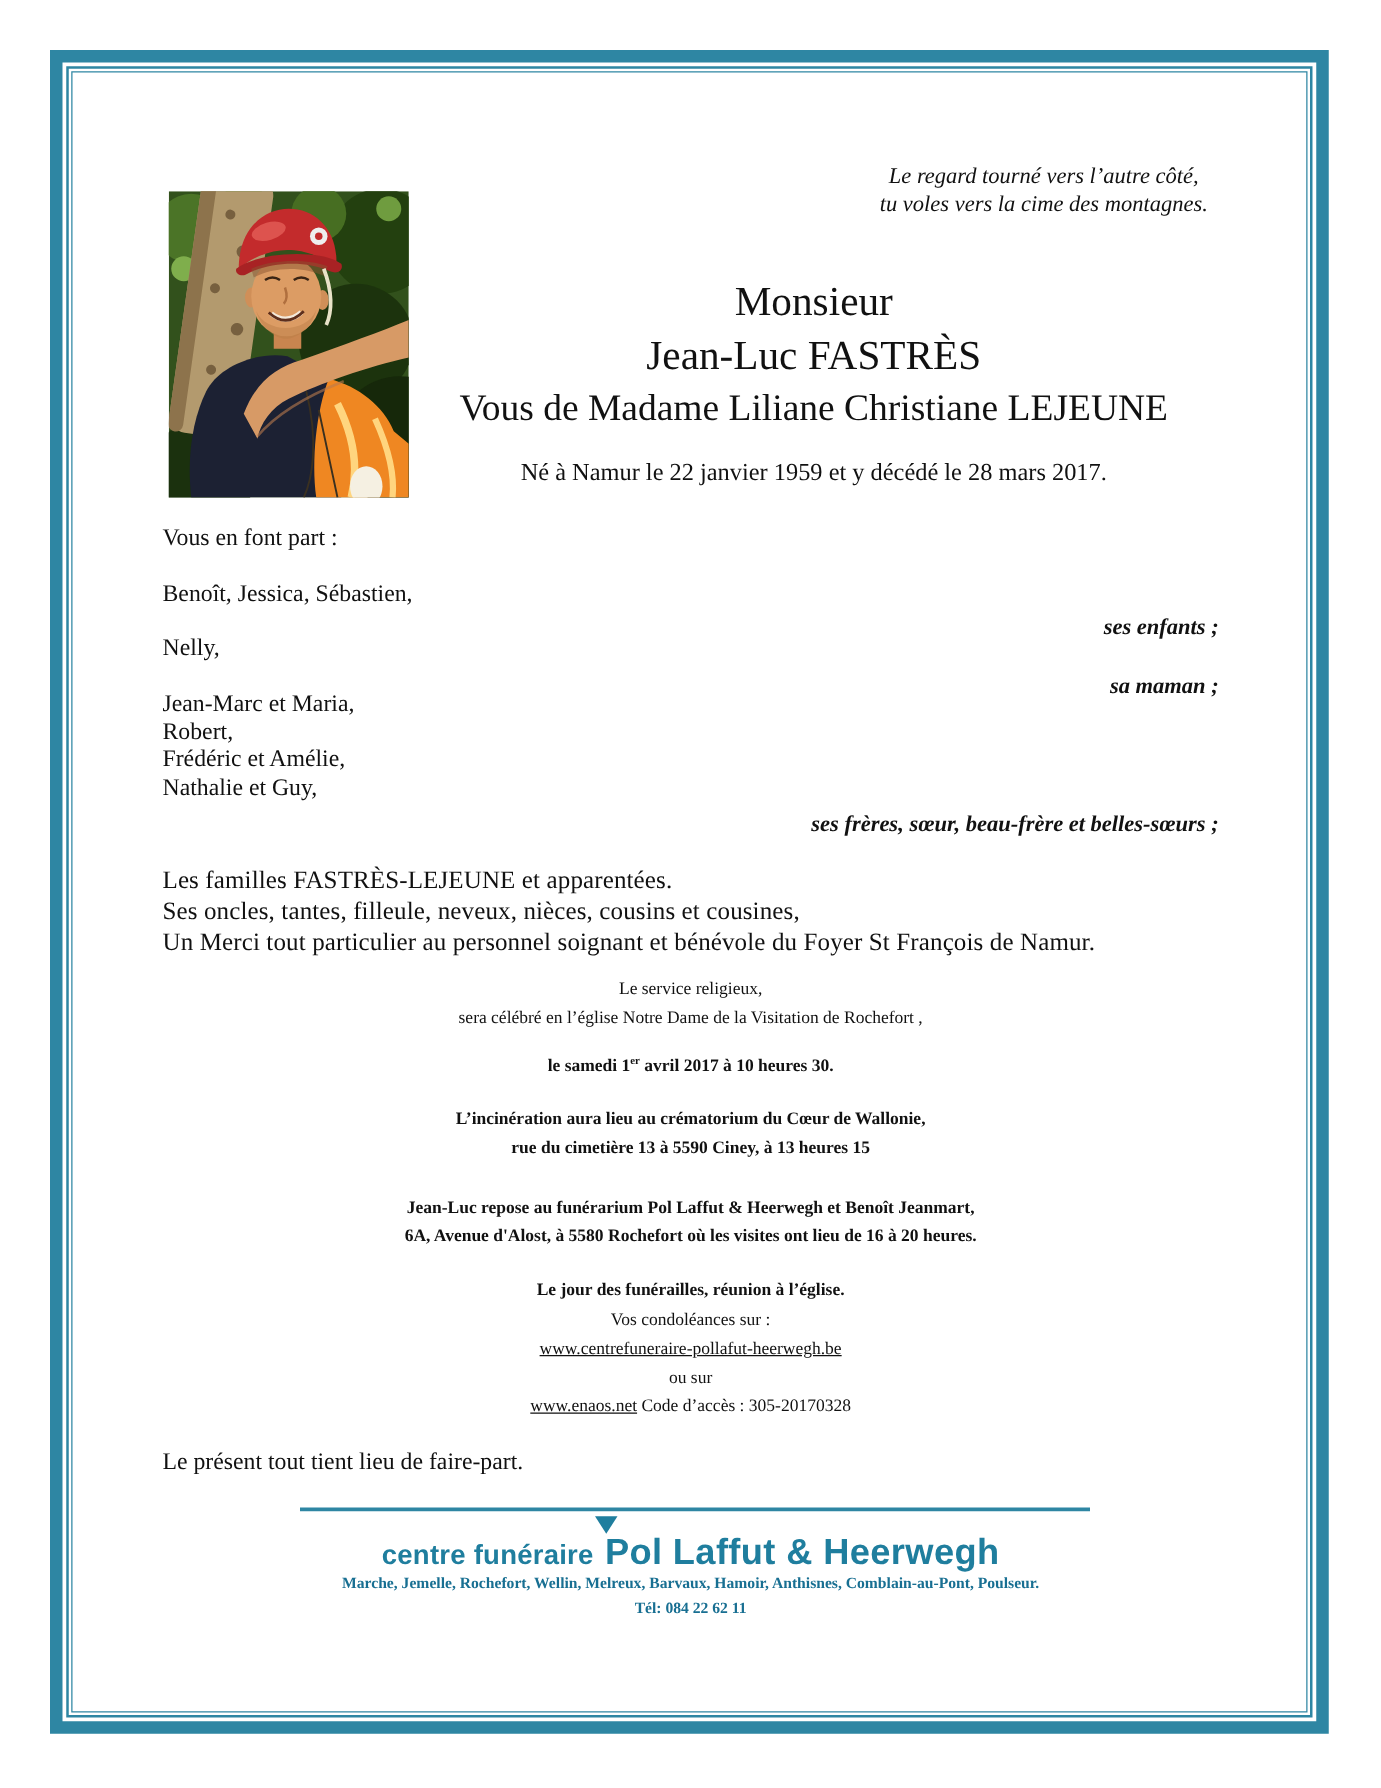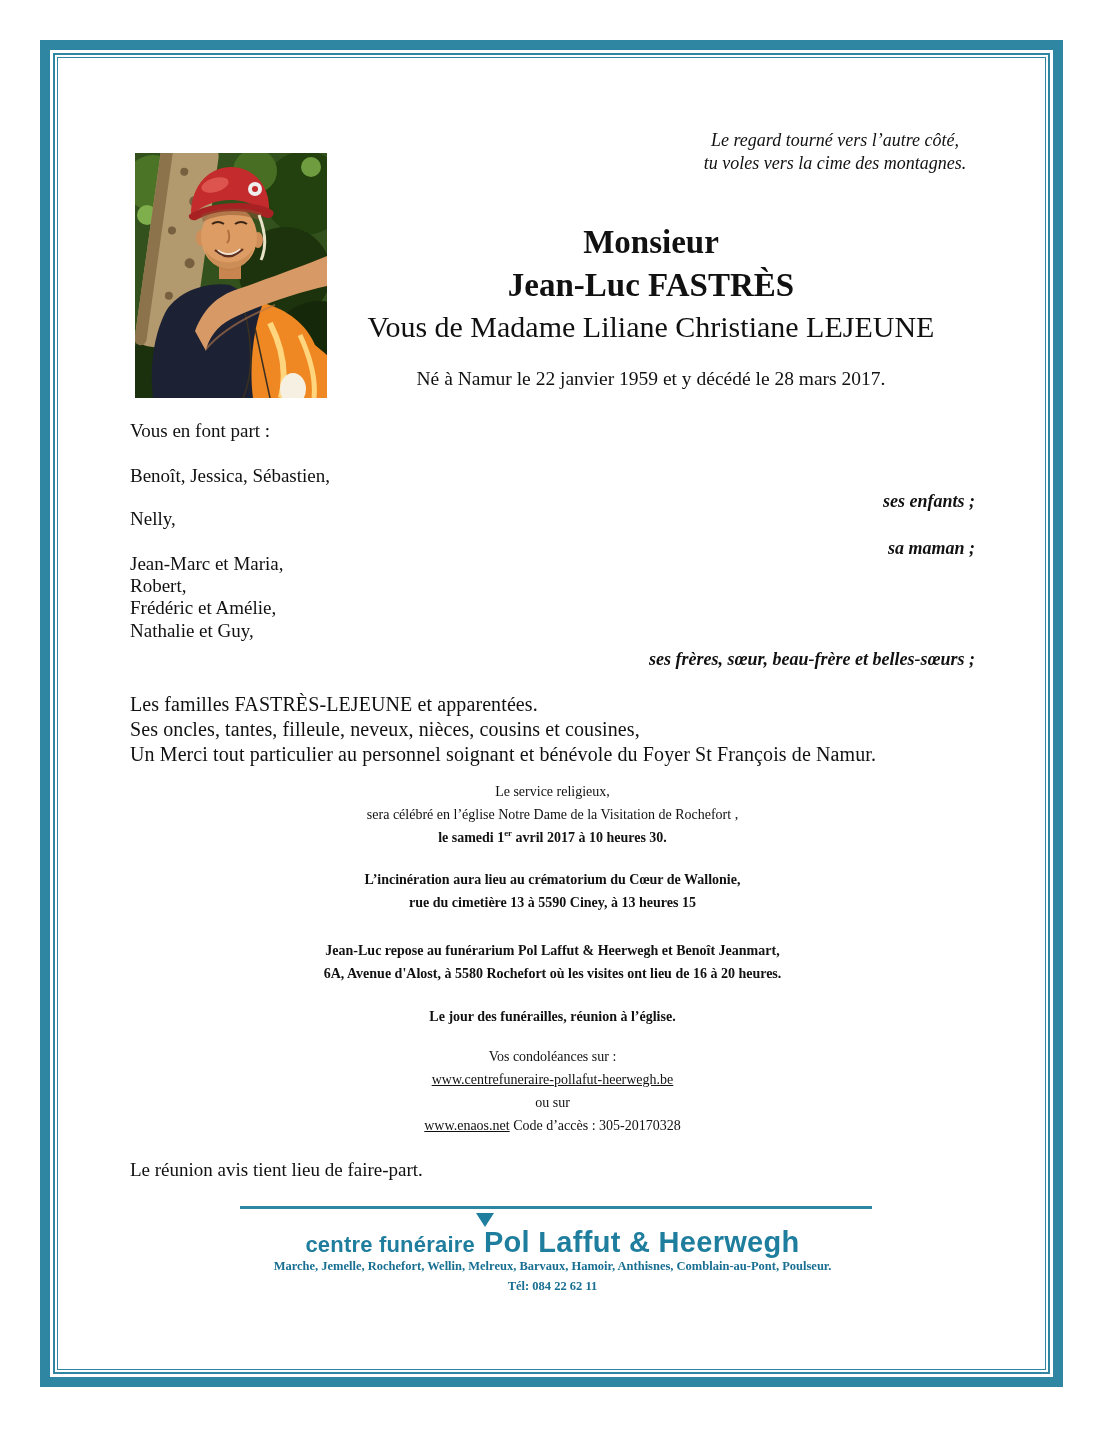--- a/index.html
+++ b/index.html
@@ -18,32 +18,32 @@
   .frame-in{width:100%;height:100%;border:1px solid var(--teal);}
 
   .content{position:absolute;inset:0;}
 
   .photo{position:absolute;left:135px;top:153px;width:192px;height:245px;}
 
   .quote{position:absolute;left:640px;width:390px;top:129px;text-align:center;
          font-style:italic;font-size:18px;line-height:22.5px;}
 
   .title-block{position:absolute;left:240px;width:822px;top:221px;text-align:center;}
-  .title-line{font-size:33px;font-weight:bold;line-height:43px;}
+  .title-line{font-size:33px;font-weight:normal;line-height:43px;}
   .widow-line{font-size:30px;line-height:40px;}
   .dates-line{font-size:19.5px;line-height:24px;margin-top:20px;}
 
   .bl{position:absolute;left:130px;font-size:19px;line-height:24px;}
   .br{position:absolute;right:130px;font-size:18px;line-height:24px;
       font-weight:bold;font-style:italic;text-align:right;}
 
   .para{position:absolute;left:130px;top:692px;font-size:20px;line-height:24.8px;letter-spacing:0.1px;}
 
   .cen{position:absolute;left:80px;right:80px;text-align:center;font-size:14px;line-height:23px;}
-  .b{font-weight:bold;}
+  .b{font-weight:bold;margin-top:16px;}
   sup{vertical-align:super;font-size:0.62em;line-height:0;}
   .link{text-decoration:underline;color:inherit;cursor:pointer;}
 
   .divider{position:absolute;left:240px;top:1206px;width:632px;height:3px;background:var(--teal);}
 
   .logo-row{position:absolute;left:0;right:0;top:1226px;display:flex;justify-content:center;
             align-items:baseline;gap:9px;font-family:"Liberation Sans",sans-serif;color:var(--brand);}
   .logo-small{font-size:22px;font-weight:600;letter-spacing:0.2px;}
   .logo-big{font-size:29px;font-weight:bold;position:relative;letter-spacing:0.3px;}
   .logo-tri{position:absolute;left:-8px;top:-13px;width:0;height:0;
@@ -165,21 +165,21 @@
 
     <div class="cen b" style="top:1005px">Le jour des funérailles, réunion à l’église.</div>
 
     <div class="cen" style="top:1045px">
       <div>Vos condoléances sur :</div>
       <div><span class="link">www.centrefuneraire-pollafut-heerwegh.be</span></div>
       <div>ou sur</div>
       <div><span class="link">www.enaos.net</span><span> Code d’accès : 305-20170328</span></div>
     </div>
 
-    <div class="bl" style="top:1158px">Le réunion avis tient lieu de faire-part.</div>
+    <div class="bl" style="top:1158px">Le présent tout tient lieu de faire-part.</div>
 
     <div class="divider"></div>
 
     <div class="logo-row">
       <span class="logo-small">centre funéraire</span>
       <span class="logo-big"><span class="logo-tri"></span>Pol Laffut &amp; Heerwegh</span>
     </div>
 
     <div class="cities">Marche, Jemelle, Rochefort, Wellin, Melreux, Barvaux, Hamoir, Anthisnes, Comblain-au-Pont, Poulseur.</div>
     <div class="tel">Tél: 084 22 62 11</div>

